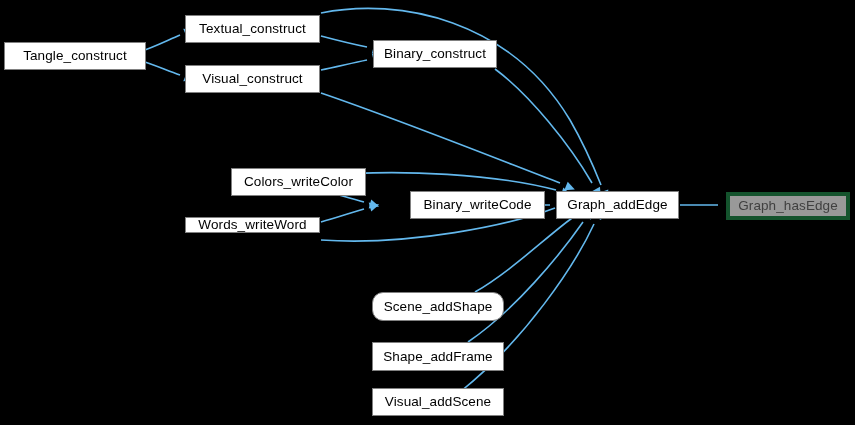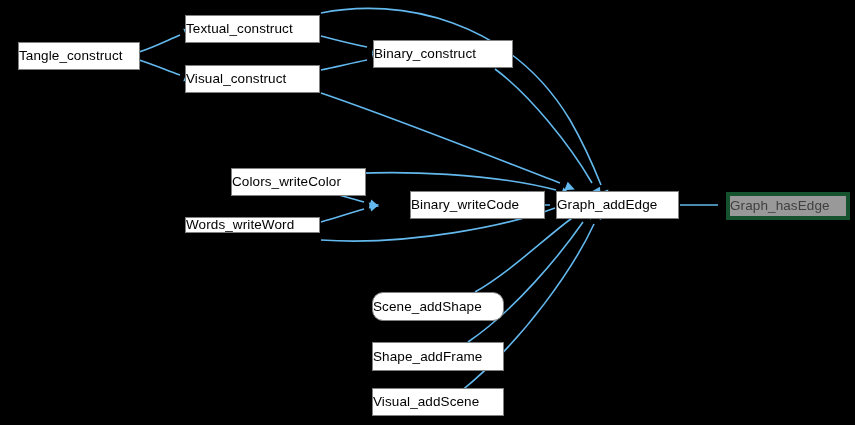--- a/index.html
+++ b/index.html
@@ -27,21 +27,21 @@
   .node {
     position: absolute;
     box-sizing: border-box;
     border: 1px solid #808080;
     background: #ffffff;
     color: #000000;
     font-size: 13.5px;
     line-height: 1;
     display: flex;
     align-items: center;
-    justify-content: flex-start;
+    justify-content: center;
     white-space: nowrap;
     letter-spacing: 0.1px;
   }
   .node.highlight {
     background: #999999;
     border: 4px solid #14532d;
     color: #404040;
   }
   .node-label {
     pointer-events: none;
@@ -79,30 +79,30 @@
       <path d="M 475,292 C 510,272 545,238 572,218" fill="none" stroke="#63b8ed" stroke-width="1.6"></path>
       <polygon points="0,-4.6 0,4.6 9.5,0" fill="#63b8ed" transform="translate(577,214) rotate(-37)"></polygon>
       <path d="M 468,342 C 515,310 560,255 583,222" fill="none" stroke="#63b8ed" stroke-width="1.6"></path>
       <polygon points="0,-4.6 0,4.6 9.5,0" fill="#63b8ed" transform="translate(587,217) rotate(-55)"></polygon>
       <path d="M 460,392 C 525,340 575,265 594,224" fill="none" stroke="#63b8ed" stroke-width="1.6"></path>
       <polygon points="0,-4.6 0,4.6 9.5,0" fill="#63b8ed" transform="translate(597,218) rotate(-65)"></polygon>
       <path d="M 680,205 L 718,205" fill="none" stroke="#63b8ed" stroke-width="1.6"></path>
       <polygon points="0,-4.6 0,4.6 9.5,0" fill="#63b8ed" transform="translate(726,205) rotate(0)"></polygon>
     </svg>
   <div id="node-layer">
-      <div class="node" style="left: 4px; top: 42px; width: 122px; height: 28px; margin-left: 14px;">
+      <div class="node" style="left: 4px; top: 42px; width: 142px; height: 28px;">
         <span class="node-label">Tangle_construct</span>
       </div>
       <div class="node" style="left: 185px; top: 15px; width: 135px; height: 28px;">
         <span class="node-label">Textual_construct</span>
       </div>
       <div class="node" style="left: 185px; top: 65px; width: 135px; height: 28px;">
         <span class="node-label">Visual_construct</span>
       </div>
-      <div class="node" style="left: 373px; top: 40px; width: 140px; height: 28px;">
+      <div class="node" style="left: 373px; top: 40px; width: 124px; height: 28px;">
         <span class="node-label">Binary_construct</span>
       </div>
       <div class="node" style="left: 185px; top: 168px; width: 135px; height: 28px; margin-left: 46px;">
         <span class="node-label">Colors_writeColor</span>
       </div>
       <div class="node" style="left: 185px; top: 217px; width: 135px; height: 16px;">
         <span class="node-label">Words_writeWord</span>
       </div>
       <div class="node" style="left: 370px; top: 191px; width: 135px; height: 28px; margin-left: 40px;">
         <span class="node-label">Binary_writeCode</span>

